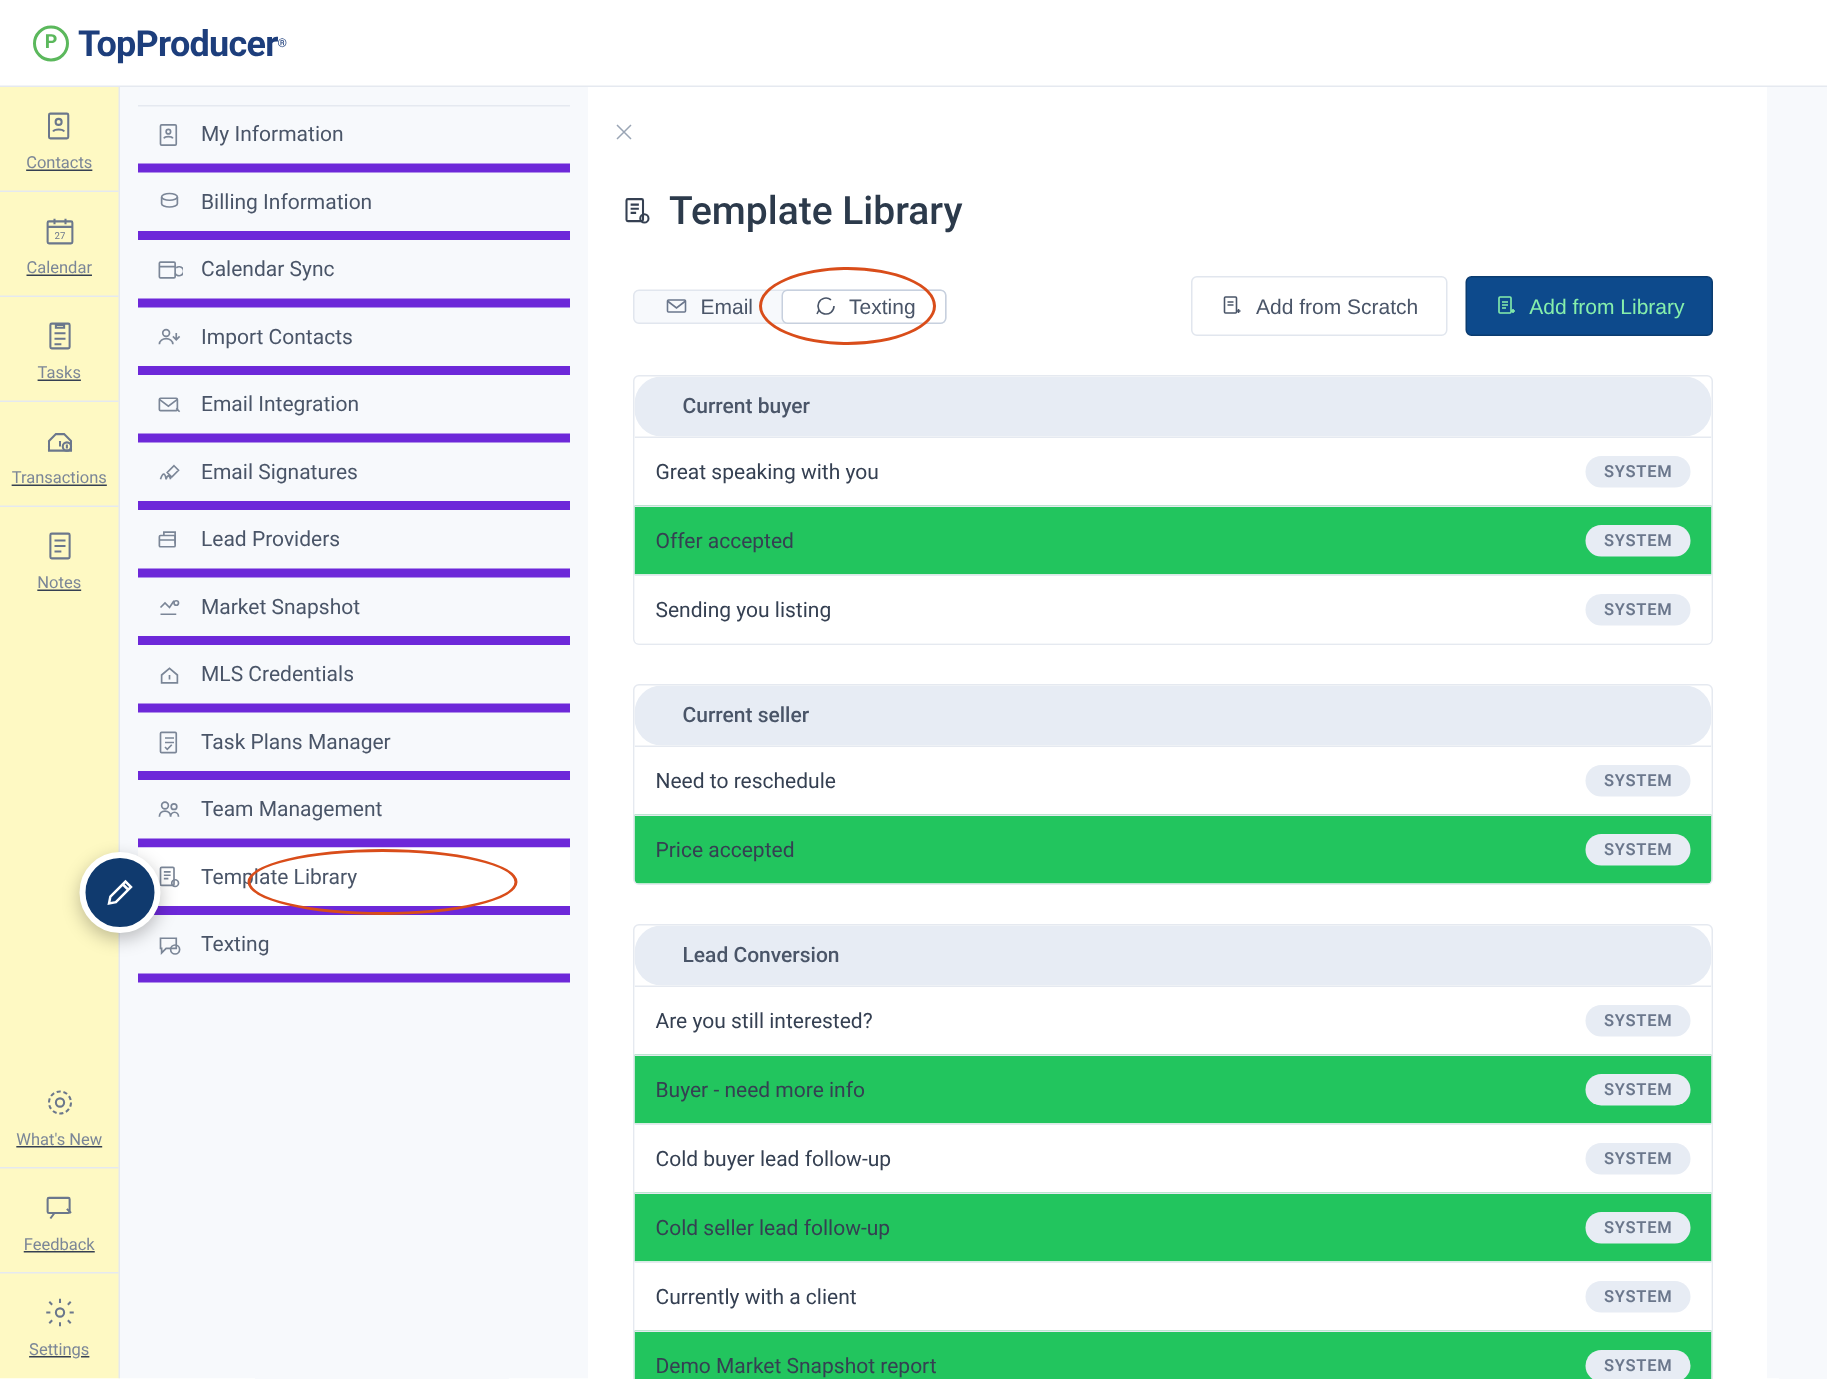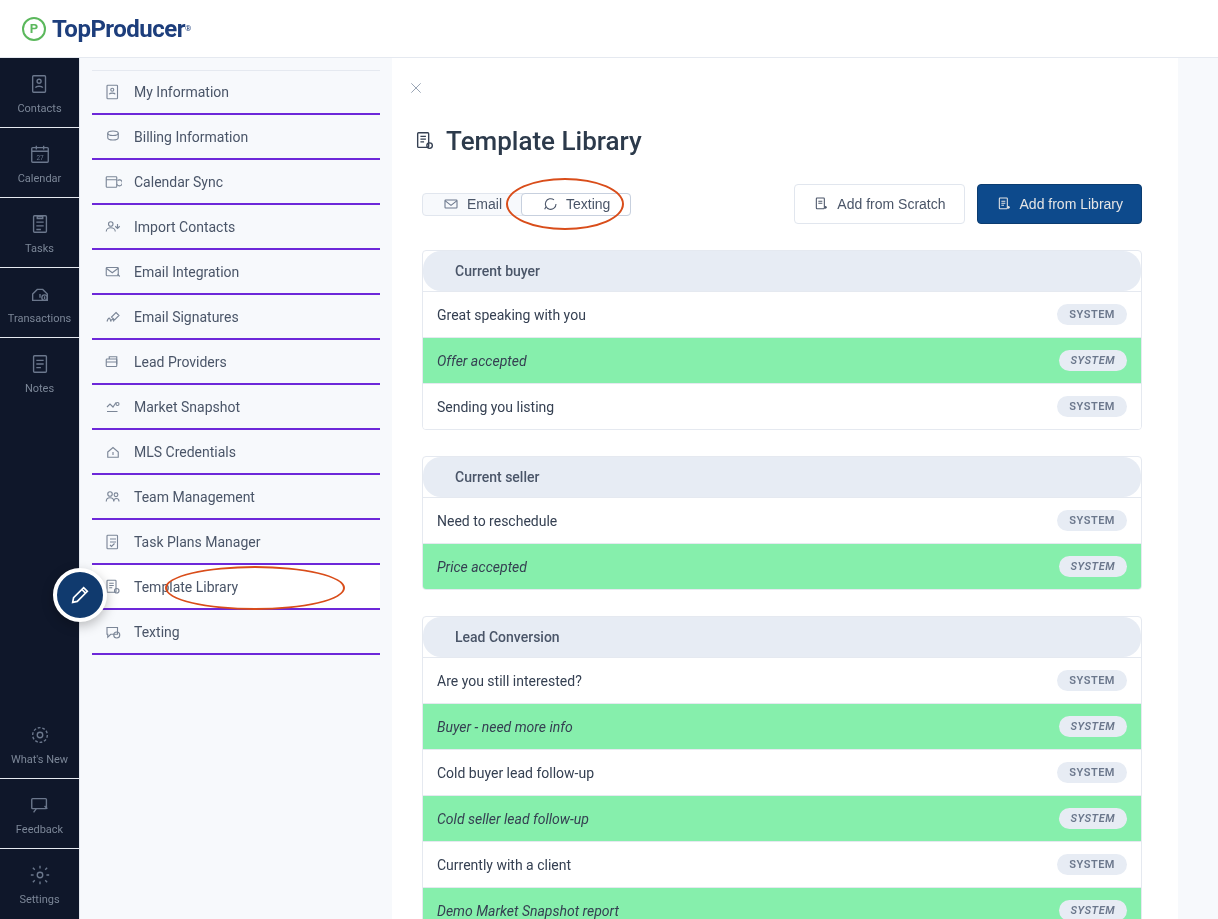--- a/index.html
+++ b/index.html
@@ -27,40 +27,40 @@
       color: #5bb85c; font-weight: bold; font-size: 13px;
     }
     .logo-text { font-size: 24px; font-weight: 700; color: #1d3e7c; letter-spacing: -0.5px; }
     .logo-reg { font-size: 8px; color: #1d3e7c; vertical-align: super; }
 
     
     .layout { display: flex; height: calc(919px - 58px); }
 
     
     .nav-rail {
-      width: 80px; background: #0f172a; border-right: 1px solid #e5e9f0;
-      display: flex; flex-direction: column;
+      width: 80px; background: #fef9c3; border-right: 1px solid #e5e9f0;
+      display: flex; flex-direction: column; text-decoration: underline;
     }
     .nav-item {
       display: flex; flex-direction: column; align-items: center; justify-content: center;
       height: 70px; cursor: pointer; color: #7b8697; font-size: 11px; gap: 5px;
       border-bottom: 1px solid #e5e9f0;
     }
     .nav-item:last-child { border-bottom: none; }
     .nav-spacer { flex: 1; }
     .nav-icon { width: 26px; height: 26px; display: flex; align-items: center; justify-content: center; }
     .nav-item svg { width: 22px; height: 22px; stroke: #6b778c; fill: none; stroke-width: 1.5; }
     .nav-item.no-border { border-bottom: none; }
 
     
     .settings-panel { width: 312px; background: #f7f9fc; position: relative; padding-top: 12px; padding-left: 12px; padding-right: 12px; }
     .settings-item {
       display: flex; align-items: center; gap: 12px; height: 45px;
       padding: 0 12px; cursor: pointer; color: #4a5568; font-size: 14px;
-      border-bottom: 2px solid #6d28d9;
+      border-bottom: 6px solid #6d28d9;
     }
     .settings-item.selected { background: #ffffff; }
     .settings-item svg { width: 18px; height: 18px; stroke: #7b8697; fill: none; stroke-width: 1.5; flex-shrink: 0; }
     .settings-item:first-child { border-top: 1px solid #e5e9f0; }
 
     .fab {
       position: absolute; left: -27px; top: 510px;
       width: 54px; height: 54px; border-radius: 50%;
       background: #103a6e; display: flex; align-items: center; justify-content: center;
       box-shadow: 0 4px 12px rgba(0,0,0,0.25); cursor: pointer; border: 4px solid #fff;
@@ -93,34 +93,34 @@
     }
     .tab.active { background: #ffffff; border: 1px solid #c7d0de; border-radius: 4px; margin: -1px; position: relative; z-index: 2; }
     .tab svg { width: 16px; height: 16px; stroke: #6b778c; fill: none; stroke-width: 1.6; }
     .tab.active svg { stroke: #4a5568; }
     .toolbar-spacer { flex: 1; }
     .btn {
       display: flex; align-items: center; gap: 8px; height: 40px; padding: 0 18px;
       border-radius: 4px; cursor: pointer; font-size: 14px; border: 1px solid transparent;
     }
     .btn-outline { background: #fff; border-color: #e1e6ee; color: #4a5568; }
-    .btn-primary { background: #0d4a8c; color: #e5e5e5; border-color: #0b3c70; justify-content: space-between; }
+    .btn-primary { background: #0d4a8c; color: #86efac; border-color: #0b3c70; justify-content: space-between; }
     .btn svg { width: 16px; height: 16px; stroke: currentColor; fill: none; stroke-width: 1.6; }
 
     .hl-texting { width: 118px; height: 52px; left: 84px; top: -6px; z-index: 5; }
 
     
     .group { margin-top: 26px; border: 1px solid #e5e9f0; border-radius: 4px; overflow: hidden; }
     .group-header { background: #e7ecf4; padding: 12px 32px; color: #4a5568; font-size: 14px; font-weight: 500; border-radius: 18px; }
     .template-row {
       display: flex; align-items: center; justify-content: space-between;
       padding: 12px 14px; border-top: 1px solid #e5e9f0; background: #fff; font-size: 14px;
     }
     .template-row:nth-child(odd):not(.group-header) { }
-    .group .template-row:nth-child(2n+1) { background: #86efac; font-style: italic; }
+    .group .template-row:nth-child(2n+1) { background: #22c55e; }
     .group .template-row:nth-child(2n) { background: #ffffff; }
     .badge {
       background: #e7ecf4; color: #6b778c; font-size: 11px; font-weight: 600;
       padding: 4px 12px; border-radius: 12px; letter-spacing: 0.5px;
     }
     .right-gutter { width: 40px; background: #f7f9fc; }
 
     .cal-num { font-size: 7px; fill: #6b778c; stroke: none; }
   </style>
 </head>
@@ -276,32 +276,32 @@
       <span>Market Snapshot</span>
     </div>
     <div class="settings-item">
       <svg viewBox="0 0 24 24">
           <path d="M5 12l7-6 7 6v7H5zM12 12v4"></path>
         </svg>
       <span>MLS Credentials</span>
     </div>
     <div class="settings-item">
       <svg viewBox="0 0 24 24">
+          <rect x="4" y="3" width="14" height="18" rx="1"></rect>
+          <path d="M8 8h8M8 12h8M8 16l2 2 4-4"></path>
+        </svg>
+      <span>Task Plans Manager</span>
+    </div>
+    <div class="settings-item">
+      <svg viewBox="0 0 24 24">
           <circle cx="8" cy="8" r="3"></circle>
           <circle cx="16" cy="9" r="2.5"></circle>
           <path d="M3 18c0-3 2-5 5-5s5 2 5 5M13 18c0-2 1.5-4 3.5-4s3.5 2 3.5 4"></path>
         </svg>
       <span>Team Management</span>
-    </div>
-    <div class="settings-item">
-      <svg viewBox="0 0 24 24">
-          <rect x="4" y="3" width="14" height="18" rx="1"></rect>
-          <path d="M8 8h8M8 12h8M8 16l2 2 4-4"></path>
-        </svg>
-      <span>Task Plans Manager</span>
     </div>
     <div class="settings-item selected">
       <svg viewBox="0 0 24 24">
           <rect x="4" y="3" width="12" height="16" rx="1"></rect>
           <path d="M7 7h6M7 10h6M7 13h4"></path>
           <circle cx="17" cy="17" r="3"></circle>
         </svg>
       <span>Template Library</span>
     </div>
     <div class="settings-item">

